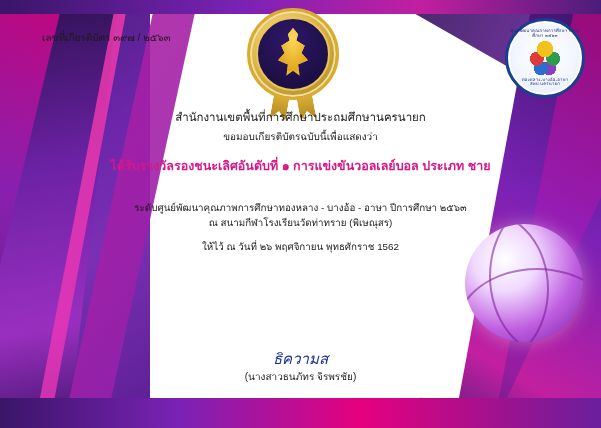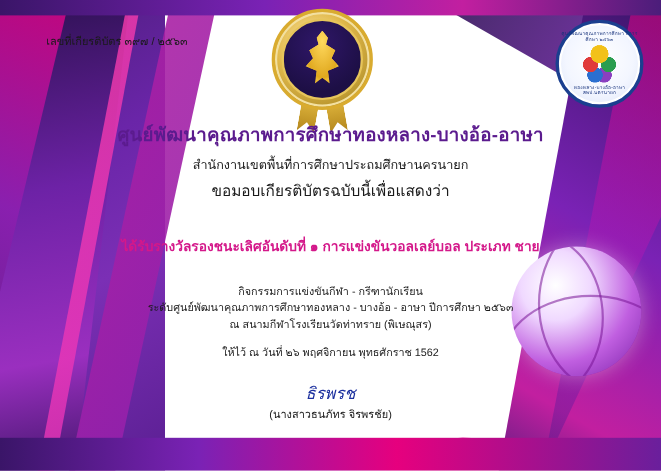--- a/index.html
+++ b/index.html
@@ -211,23 +211,23 @@
     color: #5b1b8e;
     letter-spacing: .2px;
     margin-bottom: 6px;
   }
   .org-sub {
     font-size: 11.5px;
     color: #1a1a1a;
     margin-bottom: 3px;
   }
   .award-lead {
-    font-size: 14px;
-    color: #1a1a1a;
-    margin-bottom: 30px;
+    font-size: 10px;
+    color: #1a1a1a;
+    margin-bottom: 12px;
   }
   .recipient {
     font-size: 20px;
     font-weight: bold;
     color: #1a1a1a;
     letter-spacing: .5px;
     margin: 12px 0 16px;
   }
   .school {
     font-size: 11.5px;
@@ -312,28 +312,26 @@
 
   <div class="seal-right">
     <div class="seal-right-text-top">ศูนย์พัฒนาคุณภาพการศึกษา ปีการศึกษา ๒๕๖๓</div>
     <div class="seal-logo"></div>
     <div class="seal-right-text-bottom">ทองหลาง-บางอ้อ-อาษา สพป.นครนายก</div>
   </div>
 
   <div class="cert-no">เลขที่เกียรติบัตร ๓๙๗ / ๒๕๖๓</div>
 
   <div class="content">
-    <div class="org-name">ศูนย์พัฒนาคุณภาพการศึกษาทองหลาง-บางอ้อ-อาษา</div>
     <div class="org-sub">สำนักงานเขตพื้นที่การศึกษาประถมศึกษานครนายก</div>
     <div class="award-lead">ขอมอบเกียรติบัตรฉบับนี้เพื่อแสดงว่า</div>
     <div class="award-title">ได้รับรางวัลรองชนะเลิศอันดับที่ ๑  การแข่งขันวอลเลย์บอล ประเภท ชาย</div>
-    <div class="detail">กิจกรรมการแข่งขันกีฬา - กรีฑานักเรียน</div>
     <div class="detail">ระดับศูนย์พัฒนาคุณภาพการศึกษาทองหลาง - บางอ้อ - อาษา ปีการศึกษา ๒๕๖๓</div>
     <div class="detail">ณ สนามกีฬาโรงเรียนวัดท่าทราย (พิเษณุสร)</div>
     <div class="date-line">ให้ไว้ ณ วันที่ ๒๖ พฤศจิกายน พุทธศักราช 1562</div>
   </div>
 
   <div class="sig-block">
-    <div class="sig-mark">ธิรพรช</div>
+    <div class="sig-mark">ธิความส</div>
     <div class="sig-name">(นางสาวธนภัทร  จิรพรชัย)</div>
   </div>
 
 </div>
 
 </body></html>

